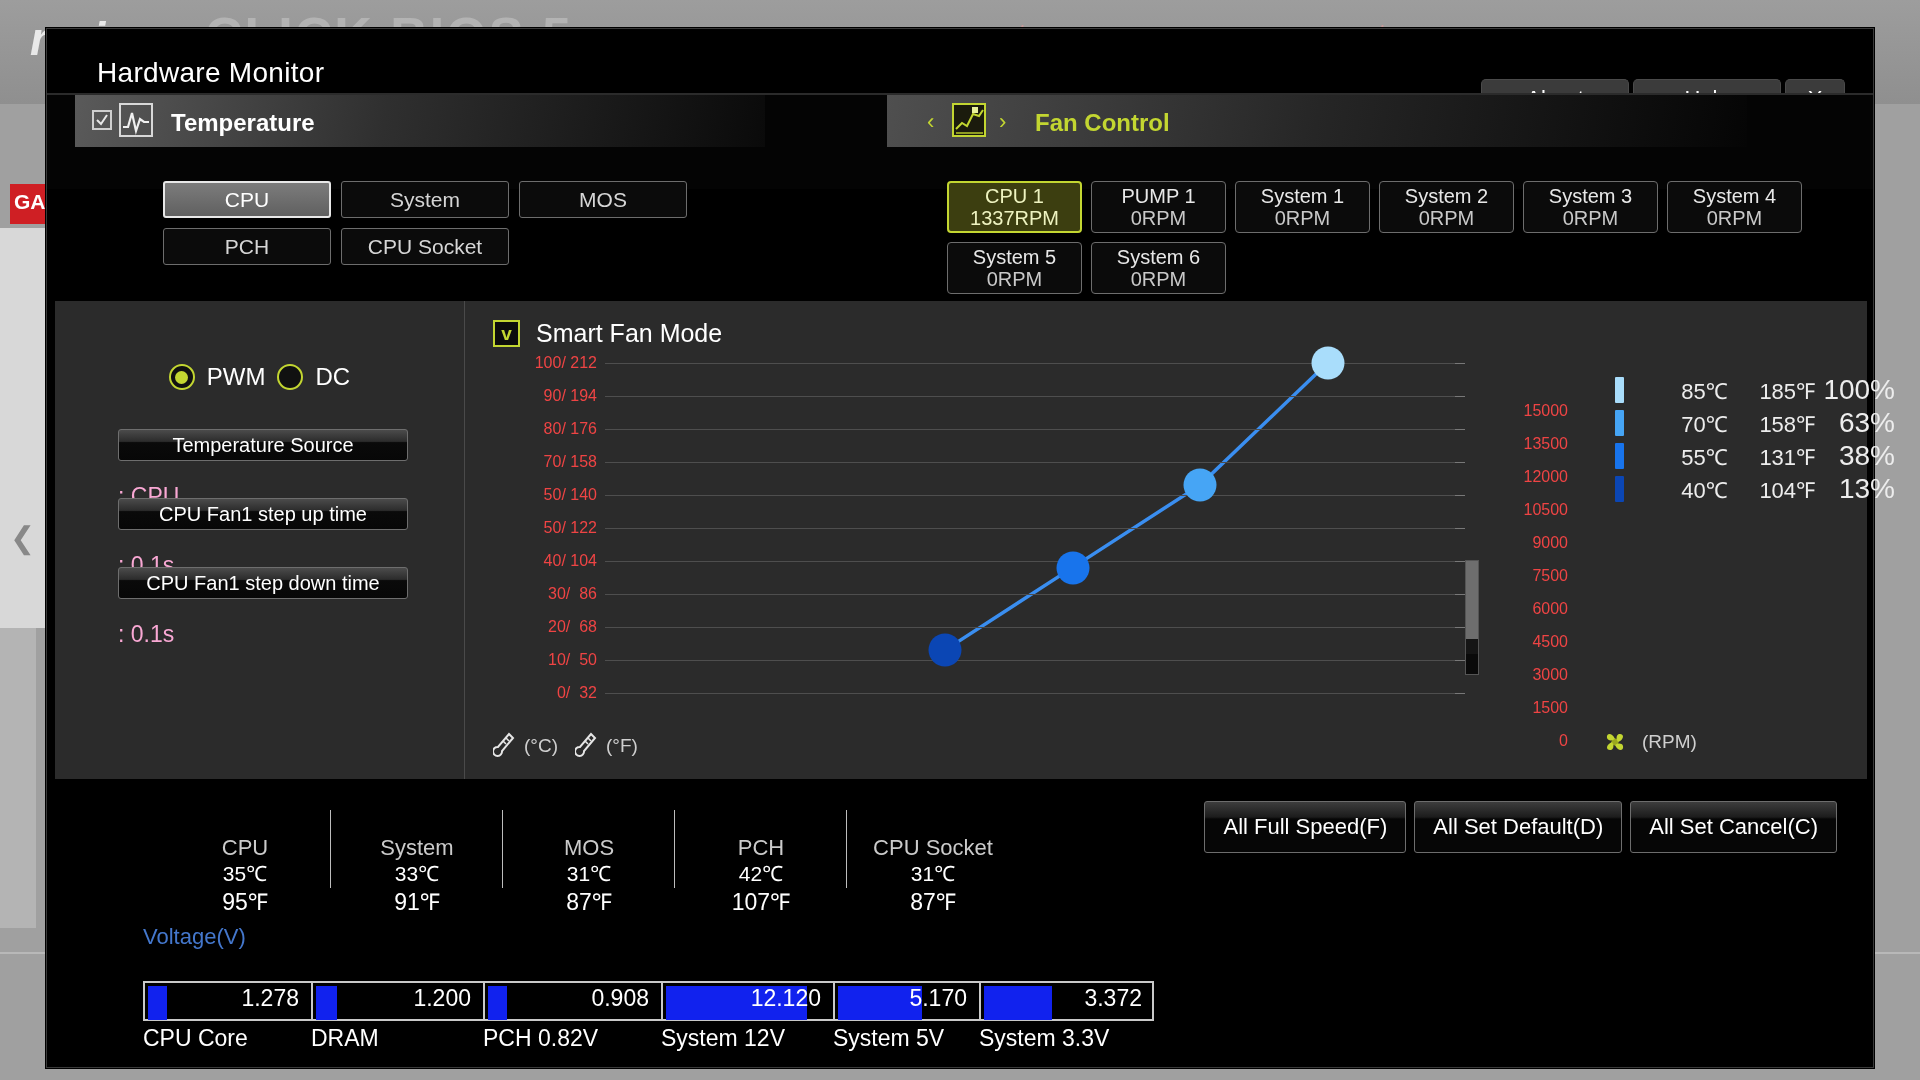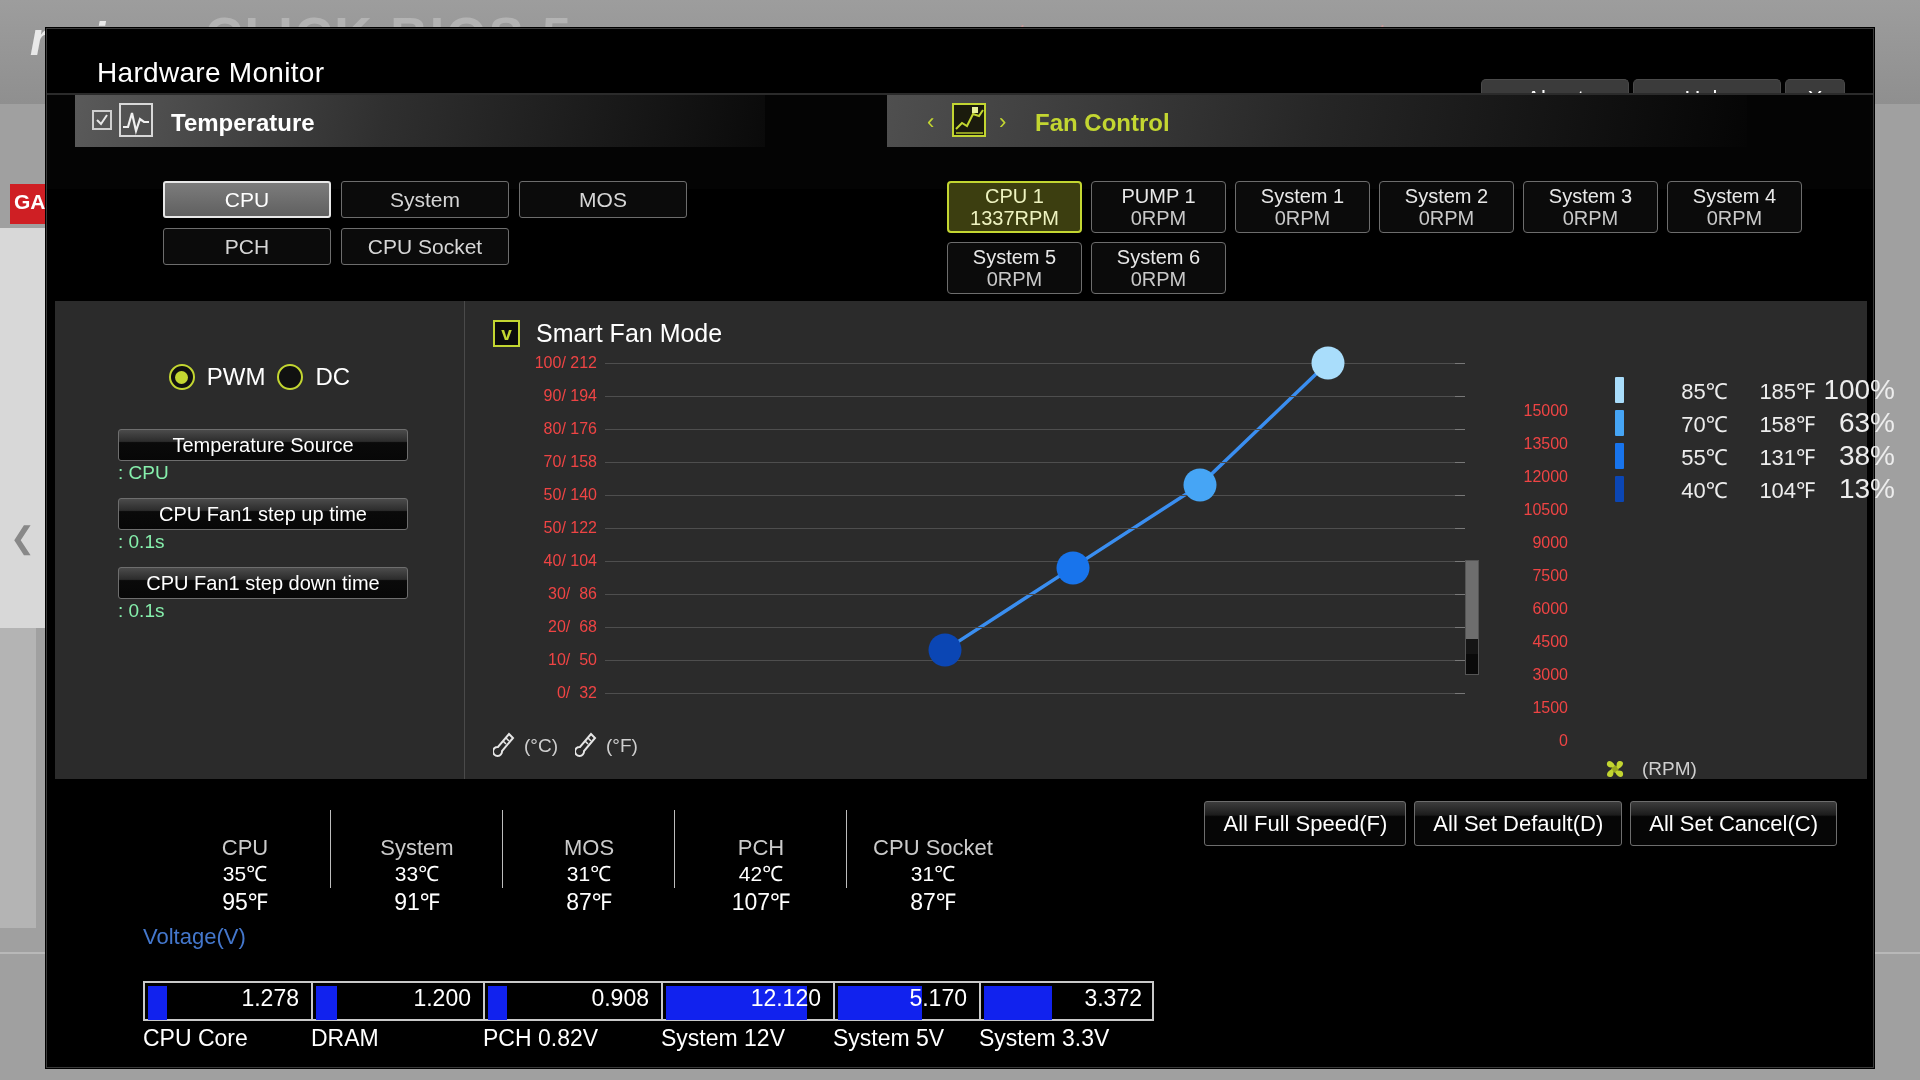--- a/index.html
+++ b/index.html
@@ -158,21 +158,21 @@
   }
   .radio-lbl { font-size:24px; color:#fff; }
 
   .opt { position:absolute; left:63px; width:290px; }
   .opt-btn {
     height:32px; border:1px solid #6e6e6e; border-radius:3px;
     background:linear-gradient(180deg,#4b4b4b 0%, #2c2c2c 38%, #0a0a0a 42%, #070707 100%);
     color:#fff; font-size:20px;
     display:flex; align-items:center; justify-content:center; cursor:pointer;
   }
-  .opt-val { font-size:19px; color:#86efac; margin-top:1px; }
+  .opt-val { font-size:23px; color:#f9a8d4; margin-top:22px; }
 
   .right-pane { flex:1; position:relative; }
   .smart-row { position:absolute; left:28px; top:18px; display:flex; align-items:center; gap:16px; }
   .chk {
     width:27px; height:27px; border:2px solid #c3d631; background:#0d0d0d;
     color:#c3d631; font-size:19px; font-weight:bold;
     display:flex; align-items:center; justify-content:center; cursor:pointer;
   }
   .smart-lbl { font-size:25px; color:#fff; }
 
@@ -200,34 +200,34 @@
     transform:translate(-50%,-50%); cursor:grab;
   }
   .chart-scroll {
     position:absolute; left:1000px; top:197px; width:14px; height:115px;
     background:#151515; border:1px solid #555;
   }
   .chart-scroll .thumb { position:absolute; left:0; top:0; width:100%; height:78px; background:#6e6e6e; }
   .chart-scroll .botbox { position:absolute; left:0; bottom:0; width:100%; height:20px; background:#0a0a0a; }
 
   .axis-foot-left { position:absolute; left:28px; top:430px; display:flex; align-items:center; gap:7px; }
-  .axis-foot-right { position:absolute; left:1135px; top:453px; display:flex; align-items:center; gap:12px;text-align:center; }
+  .axis-foot-right { position:absolute; left:1135px; top:426px; display:flex; align-items:center; gap:12px;text-align:center; }
   .unit-lbl { font-size:19px; color:#cfcfcf; }
 
   .legend { position:absolute; left:1150px; top:10px; width:280px; }
   .lg-row { display:flex; align-items:center; height:33px; }
   .lg-swatch { width:9px; height:26px; border-radius:1px; margin-right:26px; }
   .lg-c { width:78px; font-size:22px; color:#ededed; text-align:right; }
   .lg-f { width:88px; font-size:22px; color:#ededed; text-align:right; }
   .lg-p { width:80px; font-size:28px; color:#ededed; text-align:right; }
 
   
   .actions { position:absolute; right:36px; top:772px; display:flex; gap:8px; }
   .abtn {
-    height:45px; border:1px solid #6d6d6d; border-radius:3px;
+    height:52px; border:1px solid #6d6d6d; border-radius:3px;
     background:linear-gradient(180deg,#3d3d3d 0%, #1c1c1c 30%, #060606 34%, #060606 100%);
     color:#fff; font-size:22px; padding:0 18px;
     display:flex; align-items:center; justify-content:center; cursor:pointer;
   }
 
   
   .readouts {
     position:absolute; left:8px; top:802px; width:1812px; height:88px;
     display:flex; align-items:center; padding-left:104px;
   }

